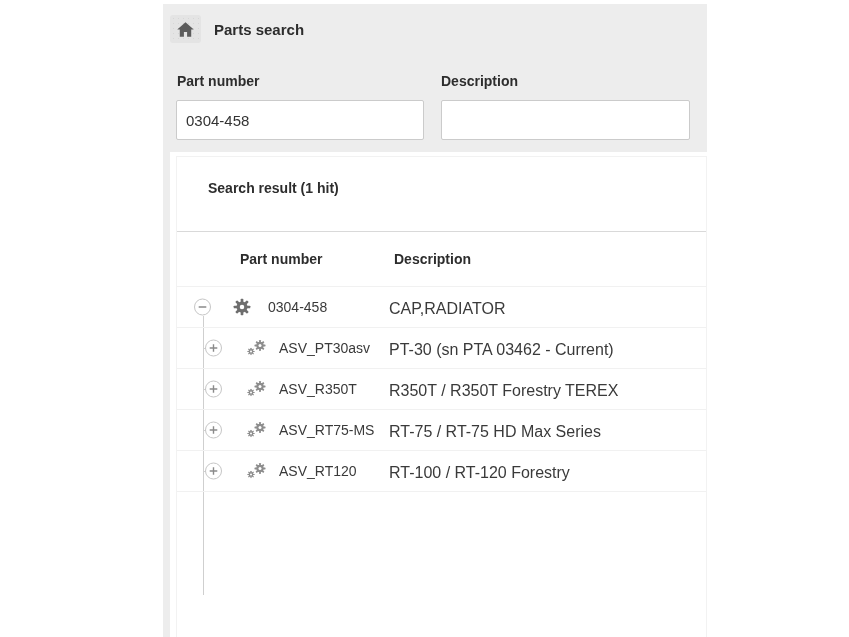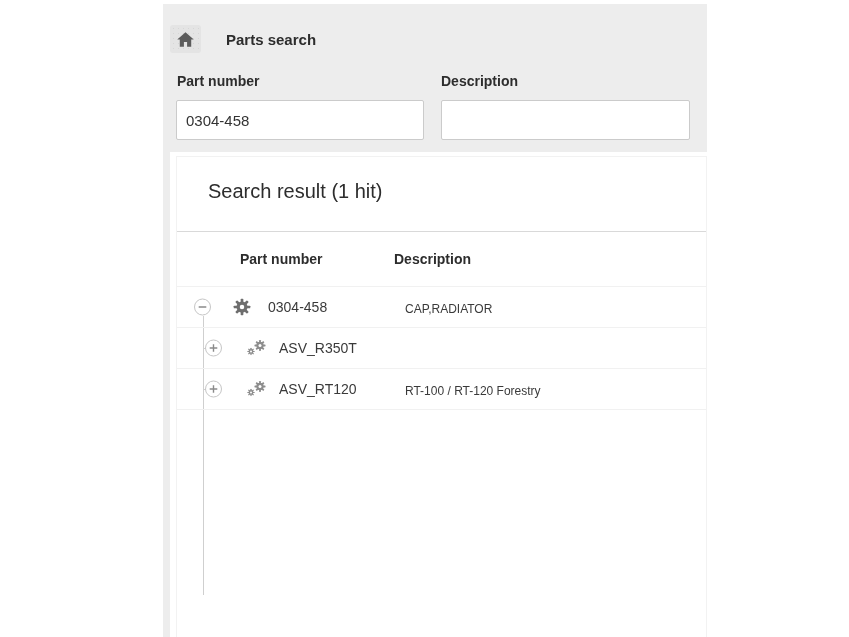--- a/index.html
+++ b/index.html
@@ -7,22 +7,22 @@
     width:849px; height:637px; background:#ffffff; overflow:hidden;
     font-family:"Liberation Sans", sans-serif; color:#333;
     position:relative;
   }
   
   .gray-panel {
     position:absolute; left:163px; top:4px; width:544px; height:148px;
     background:#ededed;
   }
   .panel-header {
-    position:absolute; left:7px; top:21px; height:28px;
-    display:flex; align-items:center; gap:25px;
+    position:absolute; left:7px; top:11px; height:28px;
+    display:flex; align-items:center; gap:13px;
   }
   .home-tile {
     width:31px; height:28px; border-radius:3px;
     background-color:#e4e4e4;
     background-image:radial-gradient(#d6d6d6 0.8px, transparent 0.9px);
     background-size:5px 5px; background-position:1px 1px;
     border:0; display:flex; align-items:center; justify-content:center;
     cursor:pointer; color:#5c5c5c;
   }
   .app-title { font-size:15px; font-weight:bold; color:#2d2d2d; }
@@ -46,21 +46,21 @@
     background:#ededed;
   }
 
   
   .card {
     position:absolute; left:176px; top:156px; width:531px; height:481px;
     background:#fff; border:1px solid #f2f2f2; border-bottom:none;
   }
   .card-title {
     position:absolute; left:31px; top:23px;
-    font-size:20px; font-weight:normal; color:#2d2d2d;
+    font-size:14px; font-weight:bold; color:#2d2d2d;
   }
   .card-divider {
     position:absolute; left:0; right:0; top:74px; height:1px; background:#d9d9d9;
   }
   .thead {
     position:absolute; left:0; right:0; top:74px; height:56px;
     border-bottom:1px solid #f1f1f1;
   }
   .th { position:absolute; top:20px; font-size:14px; font-weight:bold; color:#2d2d2d; }
   .th-part { left:63px; }
@@ -99,22 +99,22 @@
   }
   .gear-double .gear-big   { position:absolute; left:7px; top:0;  width:12px; height:12px; }
   .gear-double .gear-small { position:absolute; left:0;  top:8px; width:8px;  height:8px;  }
   .pn {
     position:absolute; top:50%; transform:translateY(-50%);
     font-size:14px; color:#3a3a3a; white-space:nowrap;
   }
   .trow.parent .pn { left:91px; }
   .trow.child  .pn { left:102px; }
   .desc {
-    position:absolute; left:228px; top:50%; transform:translateY(calc(-50% + 2px));
-    font-size:12px; color:#3a3a3a; white-space:nowrap;
+    position:absolute; left:212px; top:50%; transform:translateY(calc(-50% + 2px));
+    font-size:16px; color:#3a3a3a; white-space:nowrap;
   }
   .sign-svg { display:block; }
 </style>
 </head>
 <body>
 
 <svg width="0" height="0" style="position:absolute" aria-hidden="true">
   <defs>
     <symbol id="sym-gear" viewBox="0 0 20 20">
       <g fill="currentColor">
@@ -195,21 +195,66 @@
     </button>
 
     <span class="gear-double">
       <svg class="gear-big" viewBox="0 0 20 20">
             <use href="#sym-gear"></use>
           </svg>
       <svg class="gear-small" viewBox="0 0 20 20">
             <use href="#sym-gear"></use>
           </svg>
     </span>
+    <span class="pn">ASV_PT30asv</span>
+    <span class="desc">PT-30 (sn PTA 03462 - Current)</span>
+  </div>
+      <div class="trow child">
+    <button class="expand-btn">
+
+      <span style="display:flex">
+        <svg class="sign-svg" width="9" height="9">
+          <line x1="0.7" y1="4.5" x2="8.3" y2="4.5" stroke="#8a8a8a" stroke-width="1.4"></line>
+          <line x1="4.5" y1="0.7" x2="4.5" y2="8.3" stroke="#8a8a8a" stroke-width="1.4"></line>
+        </svg>
+      </span>
+    </button>
+
+    <span class="gear-double">
+      <svg class="gear-big" viewBox="0 0 20 20">
+            <use href="#sym-gear"></use>
+          </svg>
+      <svg class="gear-small" viewBox="0 0 20 20">
+            <use href="#sym-gear"></use>
+          </svg>
+    </span>
     <span class="pn">ASV_R350T</span>
+    <span class="desc">R350T / R350T Forestry TEREX</span>
+  </div>
+      <div class="trow child">
+    <button class="expand-btn">
+
+      <span style="display:flex">
+        <svg class="sign-svg" width="9" height="9">
+          <line x1="0.7" y1="4.5" x2="8.3" y2="4.5" stroke="#8a8a8a" stroke-width="1.4"></line>
+          <line x1="4.5" y1="0.7" x2="4.5" y2="8.3" stroke="#8a8a8a" stroke-width="1.4"></line>
+        </svg>
+      </span>
+    </button>
+
+    <span class="gear-double">
+      <svg class="gear-big" viewBox="0 0 20 20">
+            <use href="#sym-gear"></use>
+          </svg>
+      <svg class="gear-small" viewBox="0 0 20 20">
+            <use href="#sym-gear"></use>
+          </svg>
+    </span>
+    <span class="pn">ASV_RT75-MS</span>
+    <span class="desc">RT-75 / RT-75 HD Max Series</span>
   </div>
       <div class="trow child">
     <button class="expand-btn">
 
       <span style="display:flex">
         <svg class="sign-svg" width="9" height="9">
           <line x1="0.7" y1="4.5" x2="8.3" y2="4.5" stroke="#8a8a8a" stroke-width="1.4"></line>
           <line x1="4.5" y1="0.7" x2="4.5" y2="8.3" stroke="#8a8a8a" stroke-width="1.4"></line>
         </svg>
       </span>

